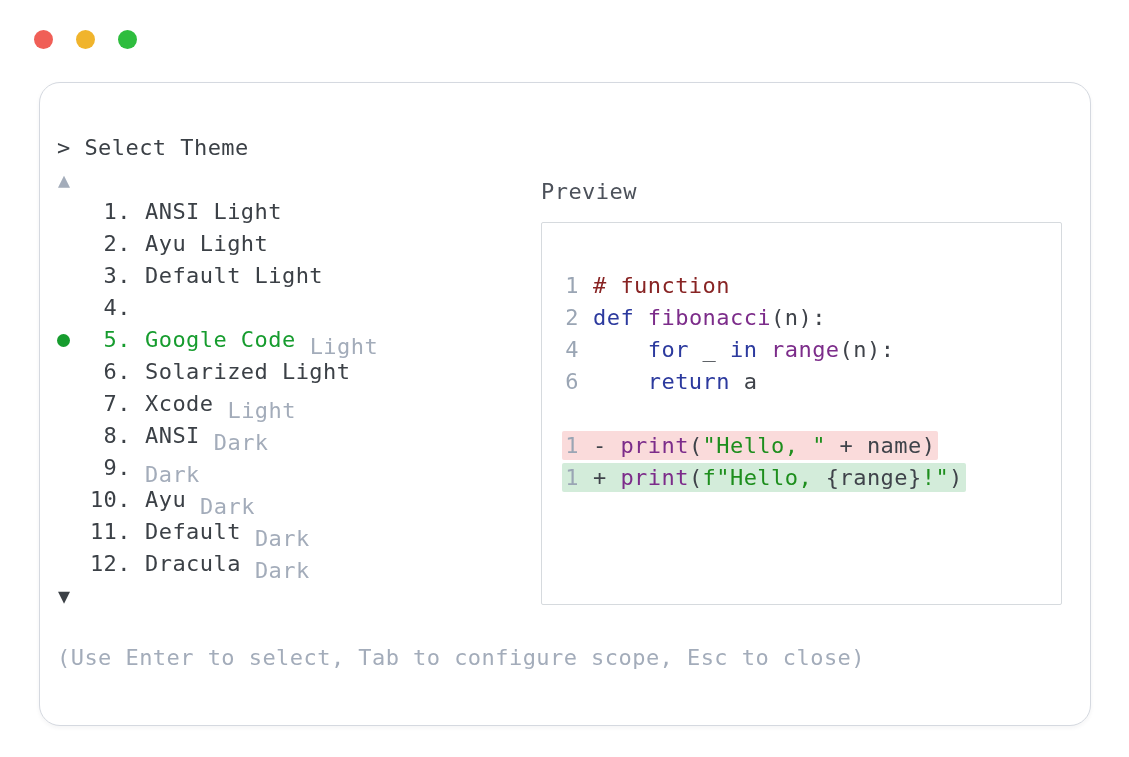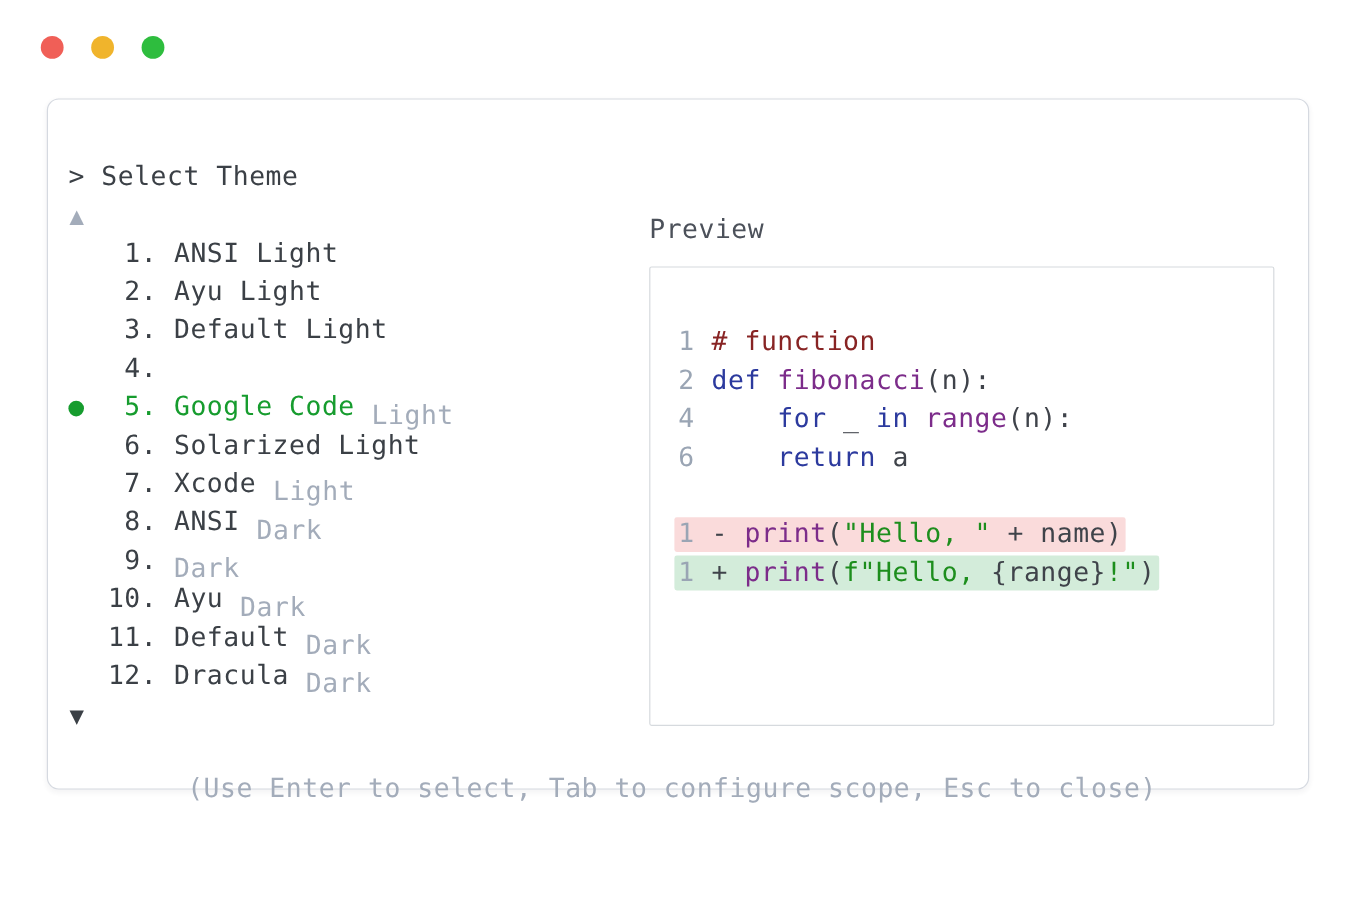--- a/index.html
+++ b/index.html
@@ -12,22 +12,22 @@
   *{box-sizing:border-box; margin:0; padding:0;}
   html,body{width:1129px; height:757px; background:#ffffff; overflow:hidden;}
   body{font-family:"DejaVu Sans Mono","Liberation Mono",monospace; font-size:22px; letter-spacing:0.45px; color:var(--dark);}
 
   
   .traffic{position:absolute; left:34px; top:30px; display:flex; gap:23px;}
   .tl{width:19px; height:19px; border-radius:50%;}
   .tl.red{background:var(--tl-red);} .tl.yellow{background:var(--tl-yellow);} .tl.green{background:var(--tl-green);}
 
   
-  .window{position:absolute; left:39px; top:82px; width:1052px; height:576px;
-    border:1.5px solid var(--border); border-radius:10px; background:#fff;
+  .window{position:absolute; left:39px; top:82px; width:1052px; height:644px;
+    border:1.5px solid var(--border); border-radius:21px; background:#fff;
     box-shadow:0 2px 4px rgba(30,40,60,0.05);
     padding:49px 27px 42px 17px;}
   .columns{display:flex;}
   .left-col{width:484px;}
   .right-col{width:521px;margin-top:44px;}
 
   .line32{height:32px; line-height:32px; white-space:pre;}
   .prompt{color:var(--dark);}
   .arrow{font-size:20px; color:var(--dim); padding-left:1px;}
   .arrow.down{color:var(--dark);}
@@ -46,21 +46,21 @@
   .preview-box{margin-top:14px; width:521px; height:383px; border:1.5px solid #d6dade; border-radius:2px;
     background:#fff; padding:47px 0 0 23px;}
   .code-line{height:32px; line-height:32px; white-space:pre; color:var(--plain);}
   .ln{display:inline-block; width:14px; text-align:right; margin-right:14px; color:var(--ln);}
   .tok-plain{color:var(--plain);} .tok-keyword{color:var(--kw);} .tok-title{color:var(--title);}
   .tok-comment{color:var(--comment);} .tok-number{color:var(--num);} .tok-string{color:var(--str);}
   .hlwrap{padding:2px 3px; margin-left:-3px; border-radius:2px;}
   .hlwrap.removed{background:var(--removed-bg);}
   .hlwrap.added{background:var(--added-bg);}
 
-  .hint{margin-top:30px; height:32px; line-height:32px; color:var(--dim); white-space:pre;text-align:center;}
+  .hint{margin-top:30px; height:32px; line-height:32px; color:var(--dim); white-space:pre;}
 </style>
 </head>
 <body>
 
 <div class="traffic">
   <span class="tl red"></span>
   <span class="tl yellow"></span>
   <span class="tl green"></span>
 </div>
 

